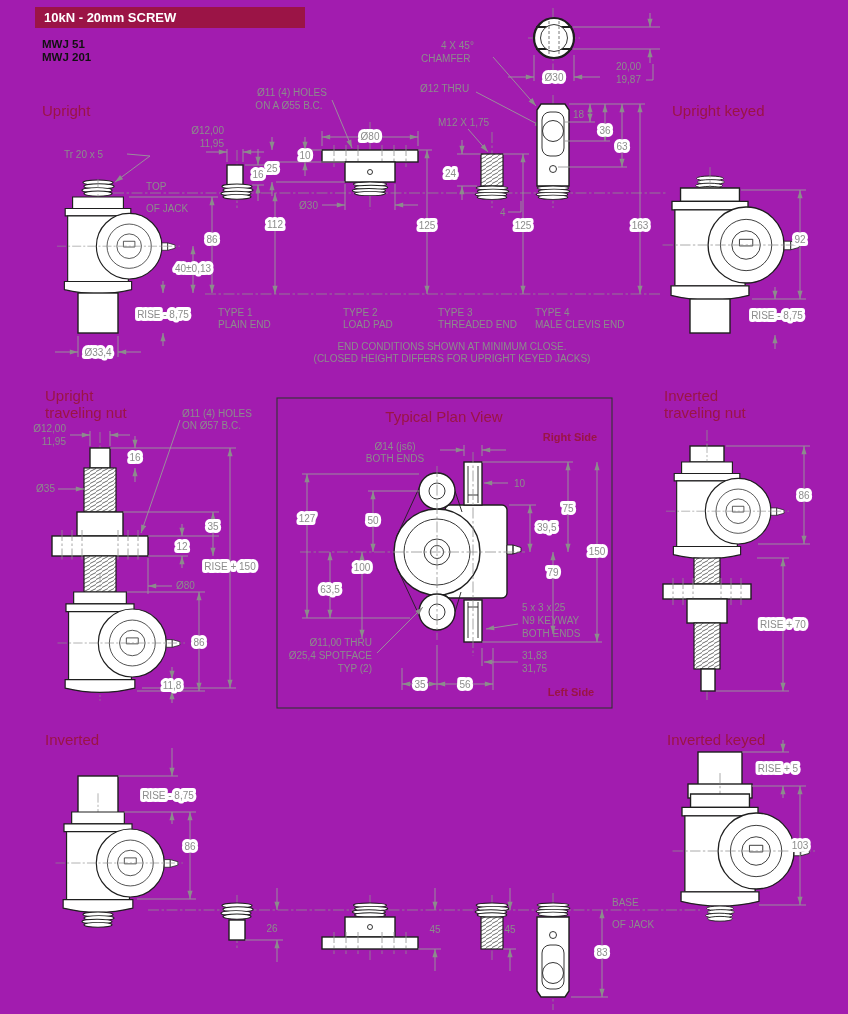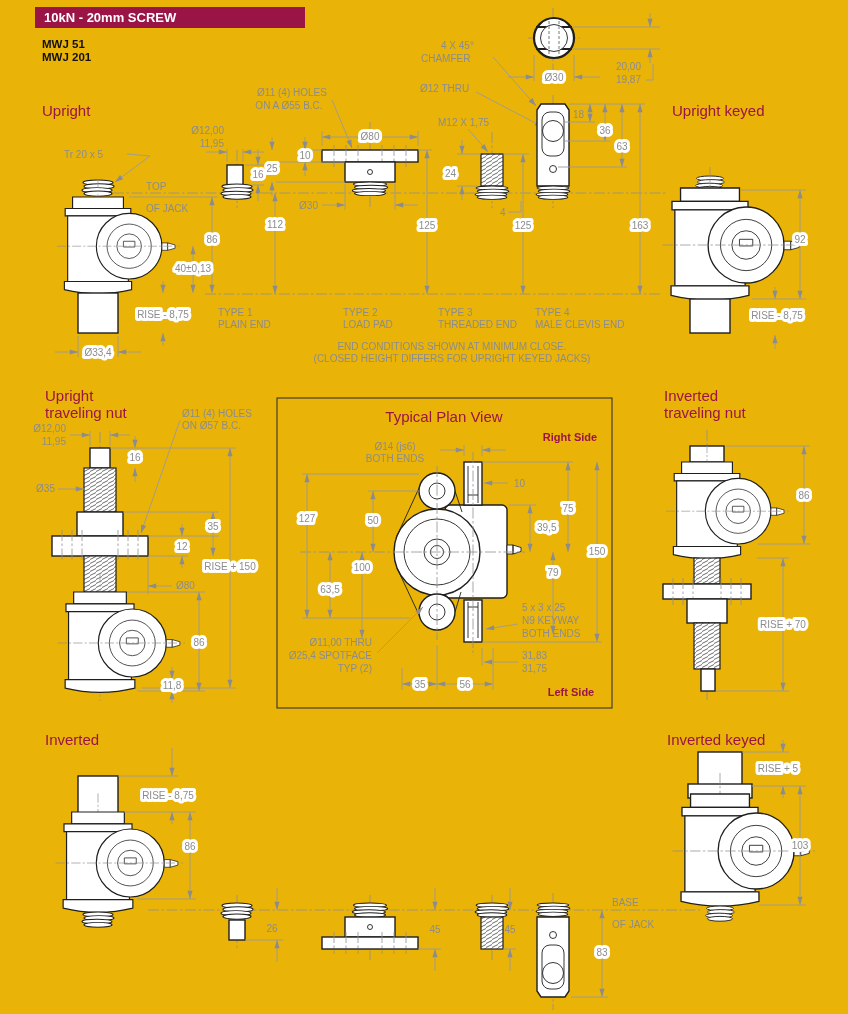--- a/index.html
+++ b/index.html
@@ -1,16 +1,16 @@
 <!DOCTYPE html>
 <html><head>
 <meta charset="utf-8">
 <style>
   html,body{margin:0;padding:0;background:#fff;}
-  .page{width:848px;height:1014px;position:relative;background:#eab308;font-family:"Liberation Sans",sans-serif;}
+  .page{width:848px;height:1014px;position:relative;background:#a21caf;font-family:"Liberation Sans",sans-serif;}
   svg text{font-family:"Liberation Sans",sans-serif;}
   .p  {fill:#fff;stroke:#1f1f1f;stroke-width:1.4;}
   .pt {fill:#fff;stroke:#1f1f1f;stroke-width:0.9;}
   .p2 {fill:none;stroke:#1f1f1f;stroke-width:0.9;}
   .scr{fill:url(#th);stroke:#1f1f1f;stroke-width:1.2;}
   .d  {stroke:#9a9a9a;stroke-width:0.9;fill:none;}
   .cl {stroke:#8f8f8f;stroke-width:0.8;fill:none;stroke-dasharray:11 2.5 2.5 2.5;}
   .dsh{stroke:#555;stroke-width:0.8;fill:none;stroke-dasharray:3 2;}
   .coil ellipse{fill:#fff;stroke:#1f1f1f;stroke-width:1.1;}
   .dt {font-size:10px;fill:#8c8c8c;}

